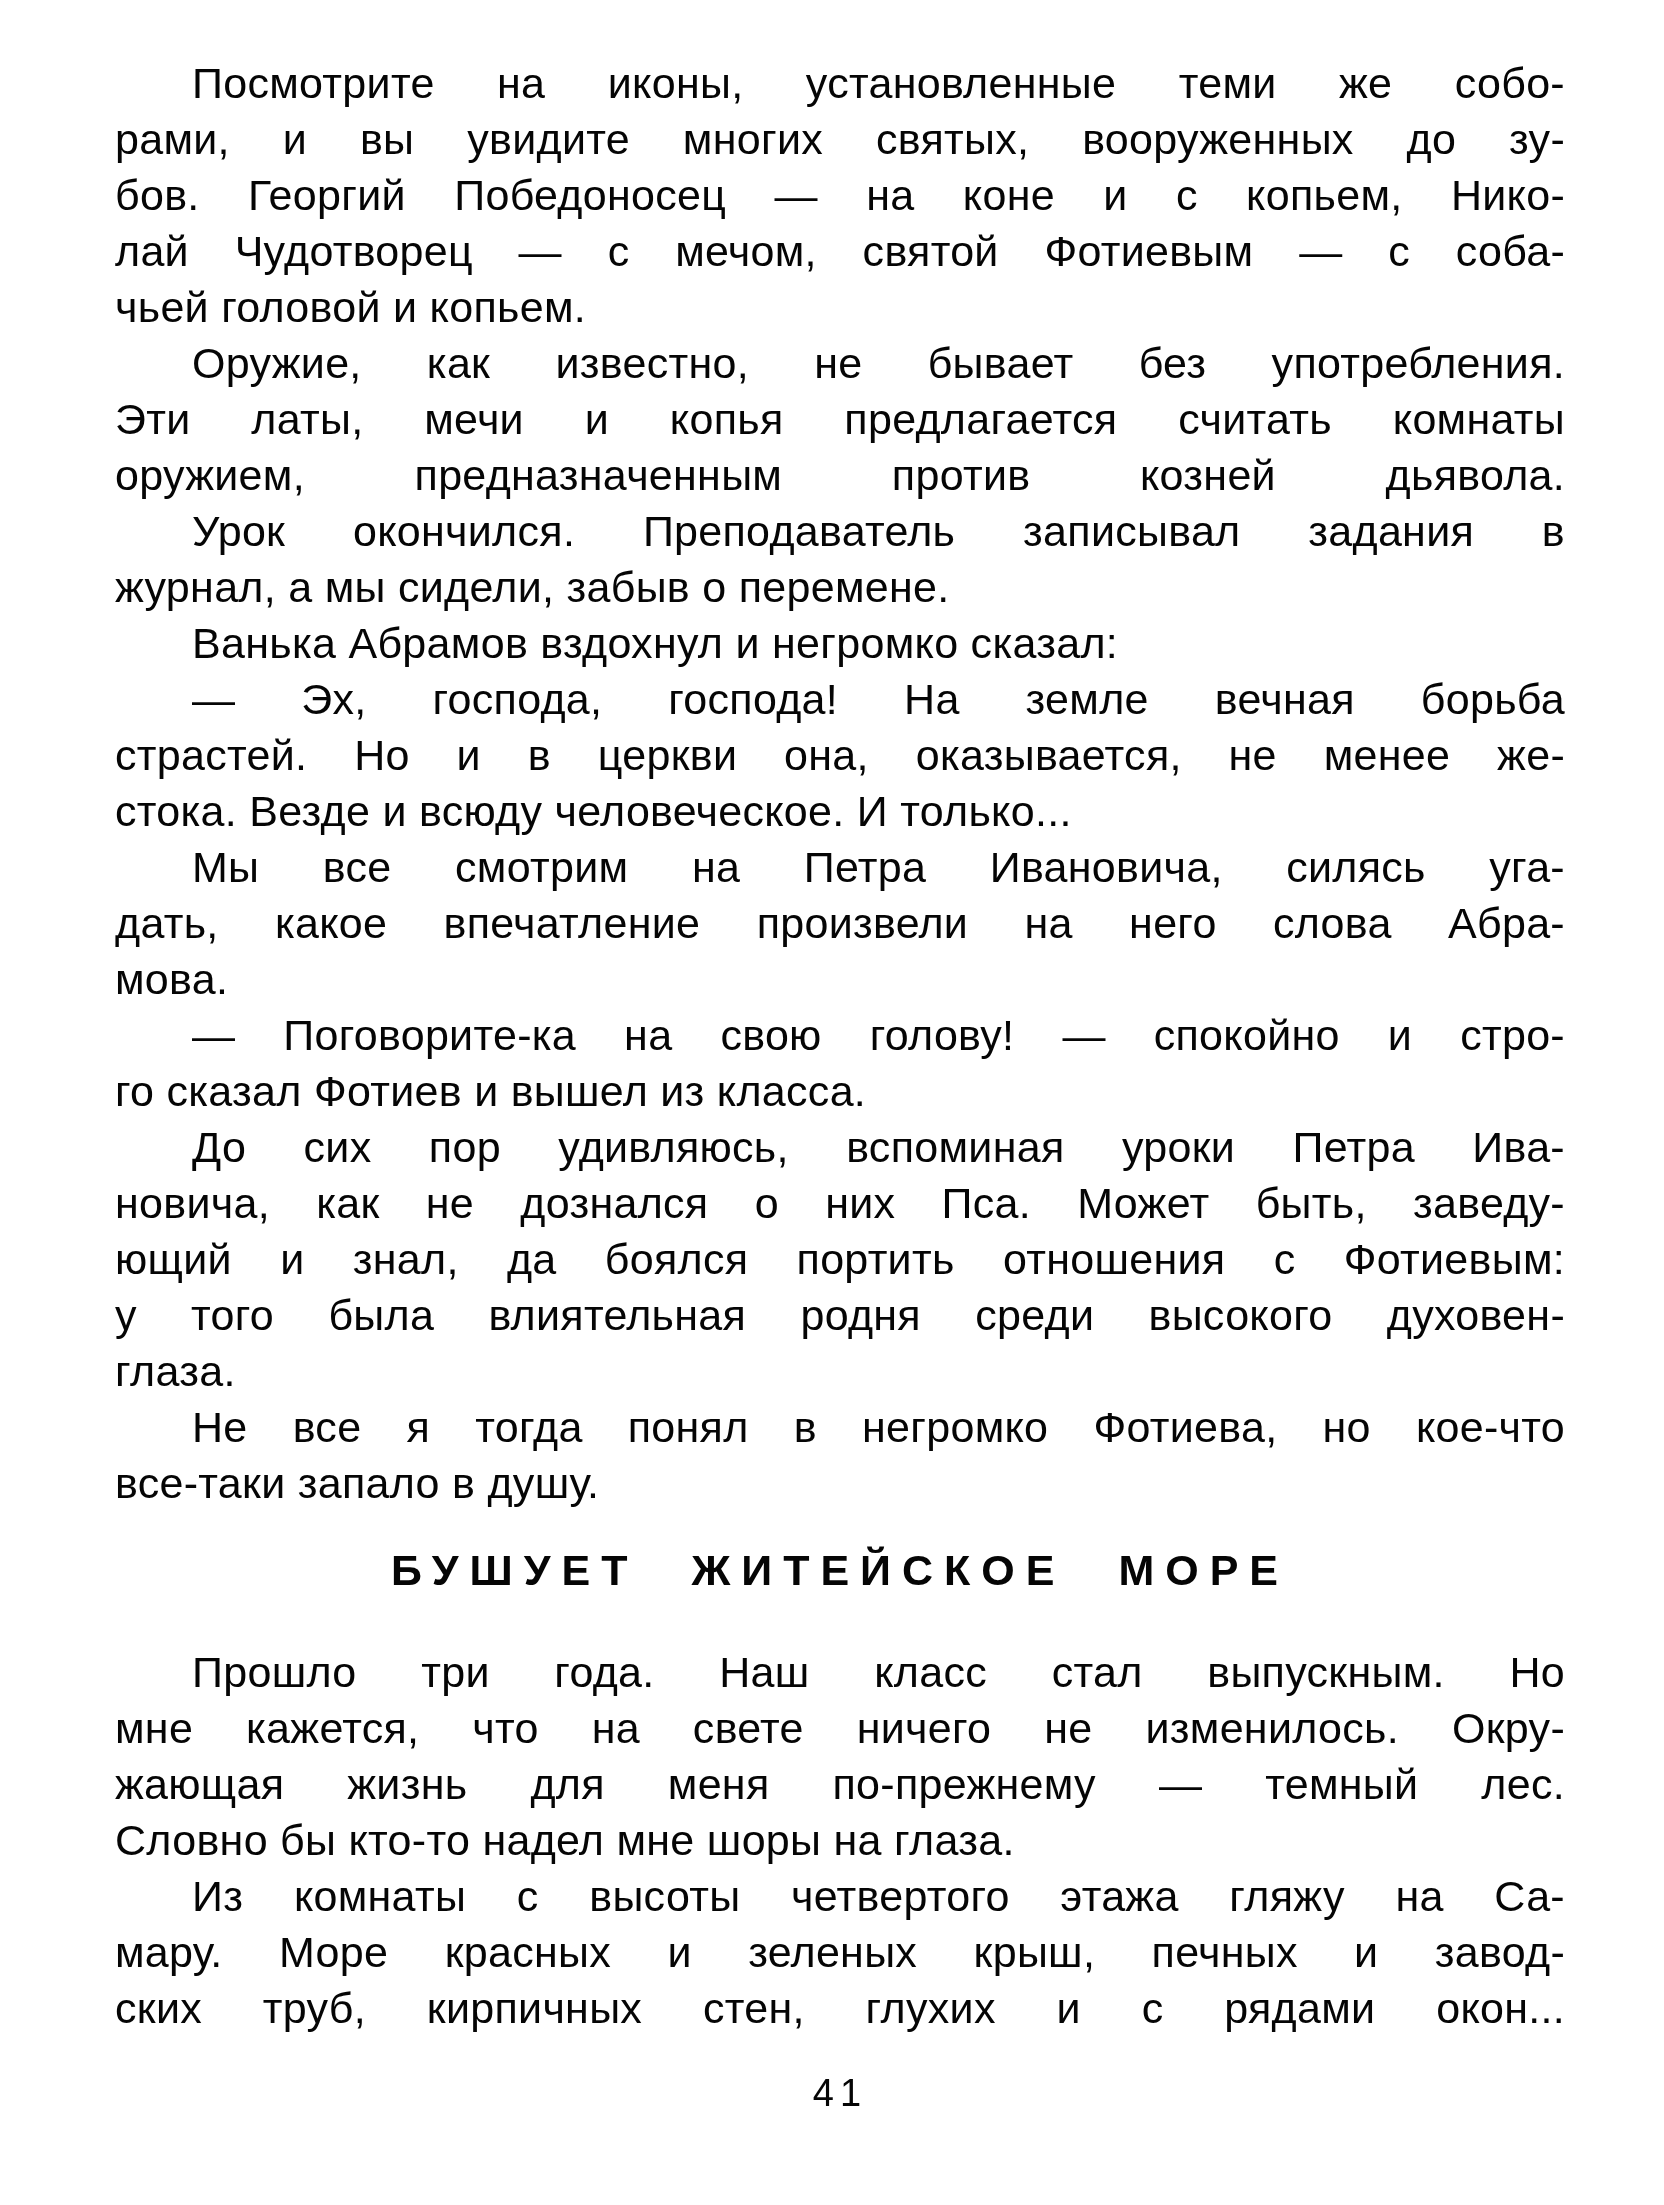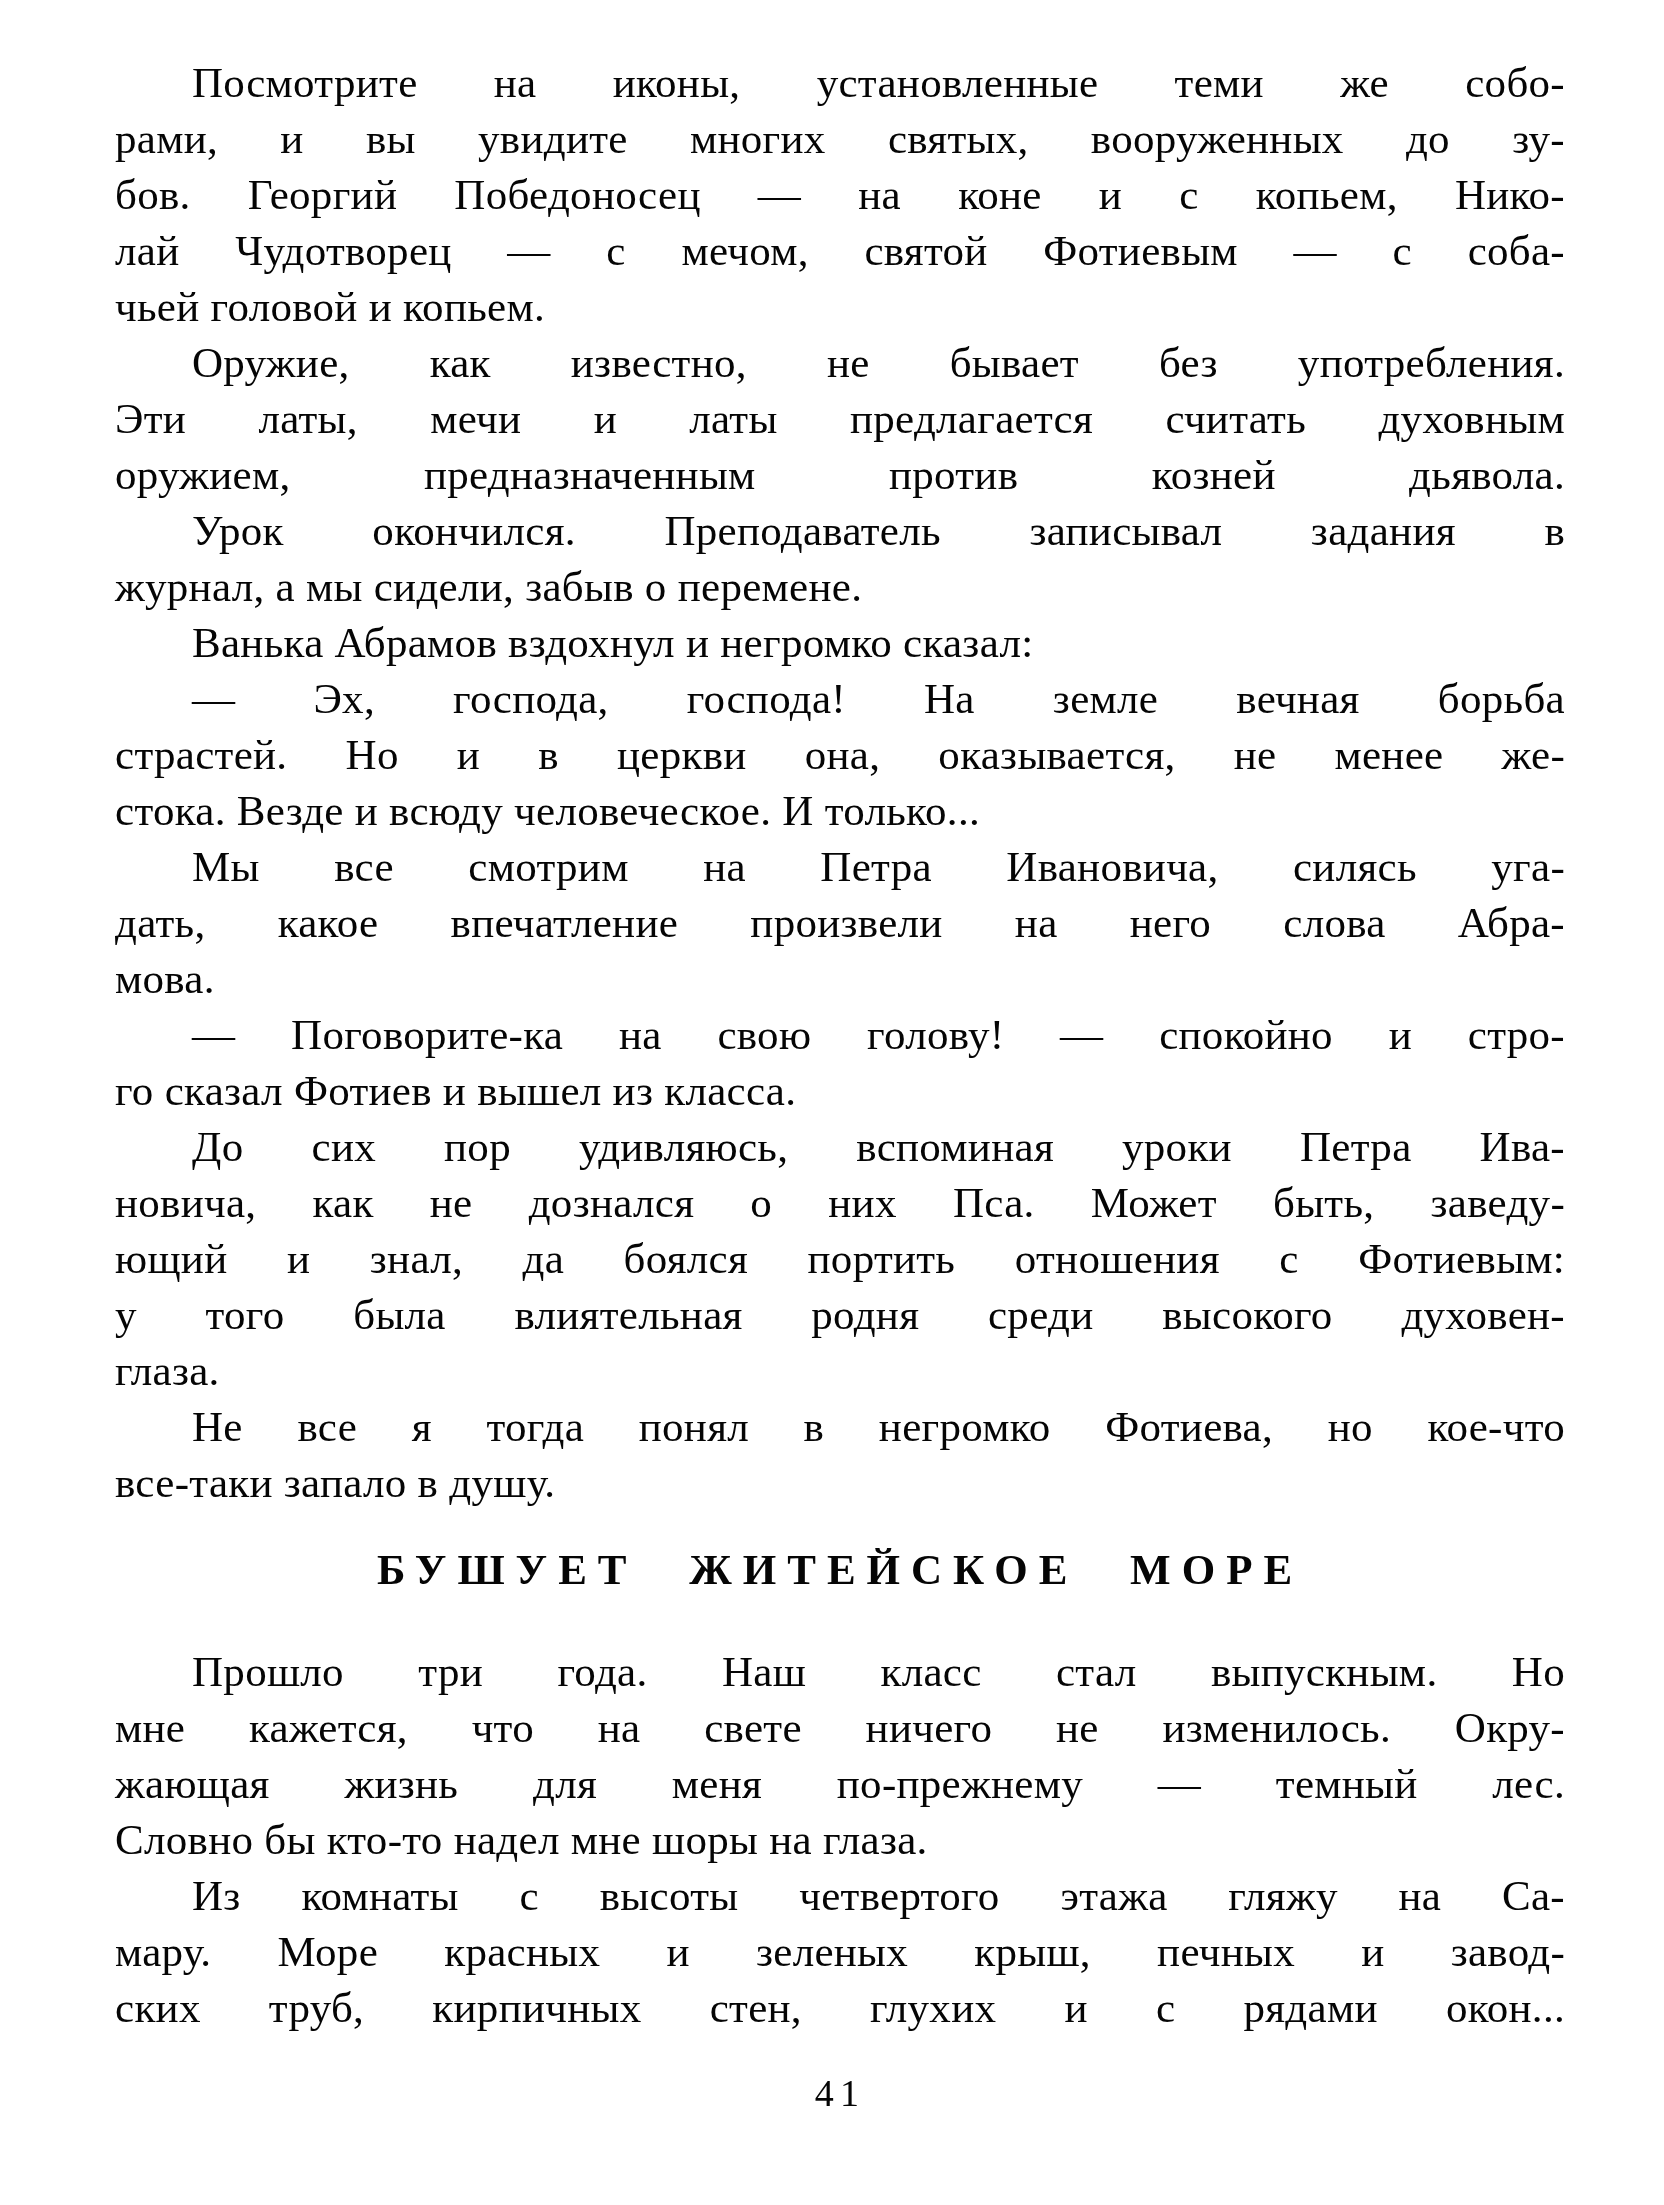--- a/index.html
+++ b/index.html
@@ -6,21 +6,21 @@
     margin: 0;
     padding: 0;
     background: #ffffff;
   }
   .page {
     position: relative;
     width: 1664px;
     height: 2205px;
     background: #ffffff;
     color: #050505;
-    font-family: Liberation Serif, serif;
+    font-family: Liberation Sans, sans-serif;
     overflow: hidden;
     border-radius: 20px;
   }
   .text-block {
     position: absolute;
     left: 115px;
     top: 55px;
     width: 1450px;
   }
   .line {
@@ -64,21 +64,21 @@
 <div class="page">
   <div class="text-block">
 
     <div>
         <div class="line indent">Посмотрите на иконы, установленные теми же собо-</div>
         <div class="line">рами, и вы увидите многих святых, вооруженных до зу-</div>
         <div class="line">бов. Георгий Победоносец — на коне и с копьем, Нико-</div>
         <div class="line">лай Чудотворец — с мечом, святой Фотиевым — с соба-</div>
         <div class="line end">чьей головой и копьем.</div>
         <div class="line indent">Оружие, как известно, не бывает без употребления.</div>
-        <div class="line">Эти латы, мечи и латы предлагается считать духовным</div>
+        <div class="line">Эти латы, мечи и копья предлагается считать комнаты</div>
         <div class="line">оружием, предназначенным против козней дьявола.</div>
         <div class="line indent">Урок окончился. Преподаватель записывал задания в</div>
         <div class="line end">журнал, а мы сидели, забыв о перемене.</div>
         <div class="line indent end">Ванька Абрамов вздохнул и негромко сказал:</div>
         <div class="line indent">— Эх, господа, господа! На земле вечная борьба</div>
         <div class="line">страстей. Но и в церкви она, оказывается, не менее же-</div>
         <div class="line end">стока. Везде и всюду человеческое. И только...</div>
         <div class="line indent">Мы все смотрим на Петра Ивановича, силясь уга-</div>
         <div class="line">дать, какое впечатление произвели на него слова Абра-</div>
         <div class="line end">мова.</div>

